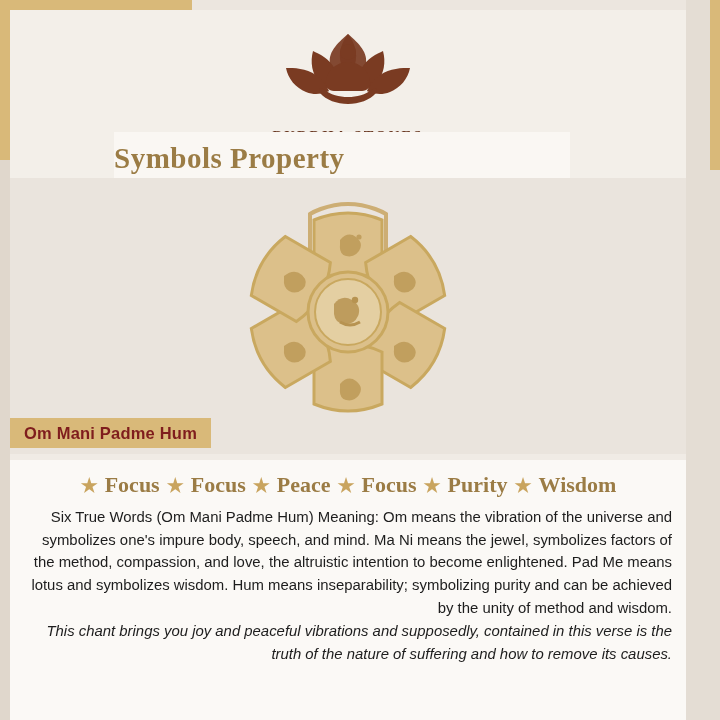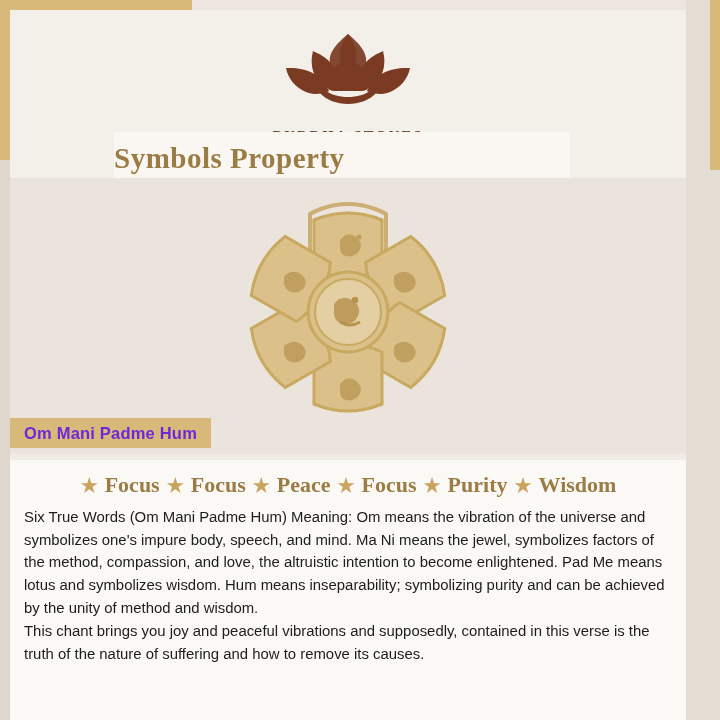--- a/index.html
+++ b/index.html
@@ -132,21 +132,21 @@
     left: 0;
     top: 408px;
     height: 30px;
     background: #d9b979;
     display: flex;
     align-items: center;
     padding: 0 14px 0 14px;
     box-sizing: border-box;
   }
   .ribbon-text {
-    color: #6d28d9;
+    color: #7f1d1d;
     font-size: 16.5px;
     font-weight: 700;
     letter-spacing: 0.2px;
   }
 
   
   .content {
     position: absolute;
     left: 0;
     top: 450px;
@@ -173,25 +173,25 @@
     color: #c9a45e;
     font-size: 19px;
     padding: 0 3px;
   }
   .keywords .kw { padding: 0 2px; }
 
   .paragraph {
     font-size: 14.9px;
     line-height: 1.52;
     color: #1d1d1d;
-    text-align: left;
+    text-align: right;
     margin: 0 0 0 0;
     padding: 0 2px;
   }
-  .paragraph + .paragraph { margin-top: 1px; }
+  .paragraph + .paragraph { margin-top: 1px; font-style: italic; }
 </style>
 </head>
 <body>
 
 <div class="page">
 
   <div class="frame-right-band"></div>
   <div class="frame-left-band"></div>
 
   <div class="inner">

